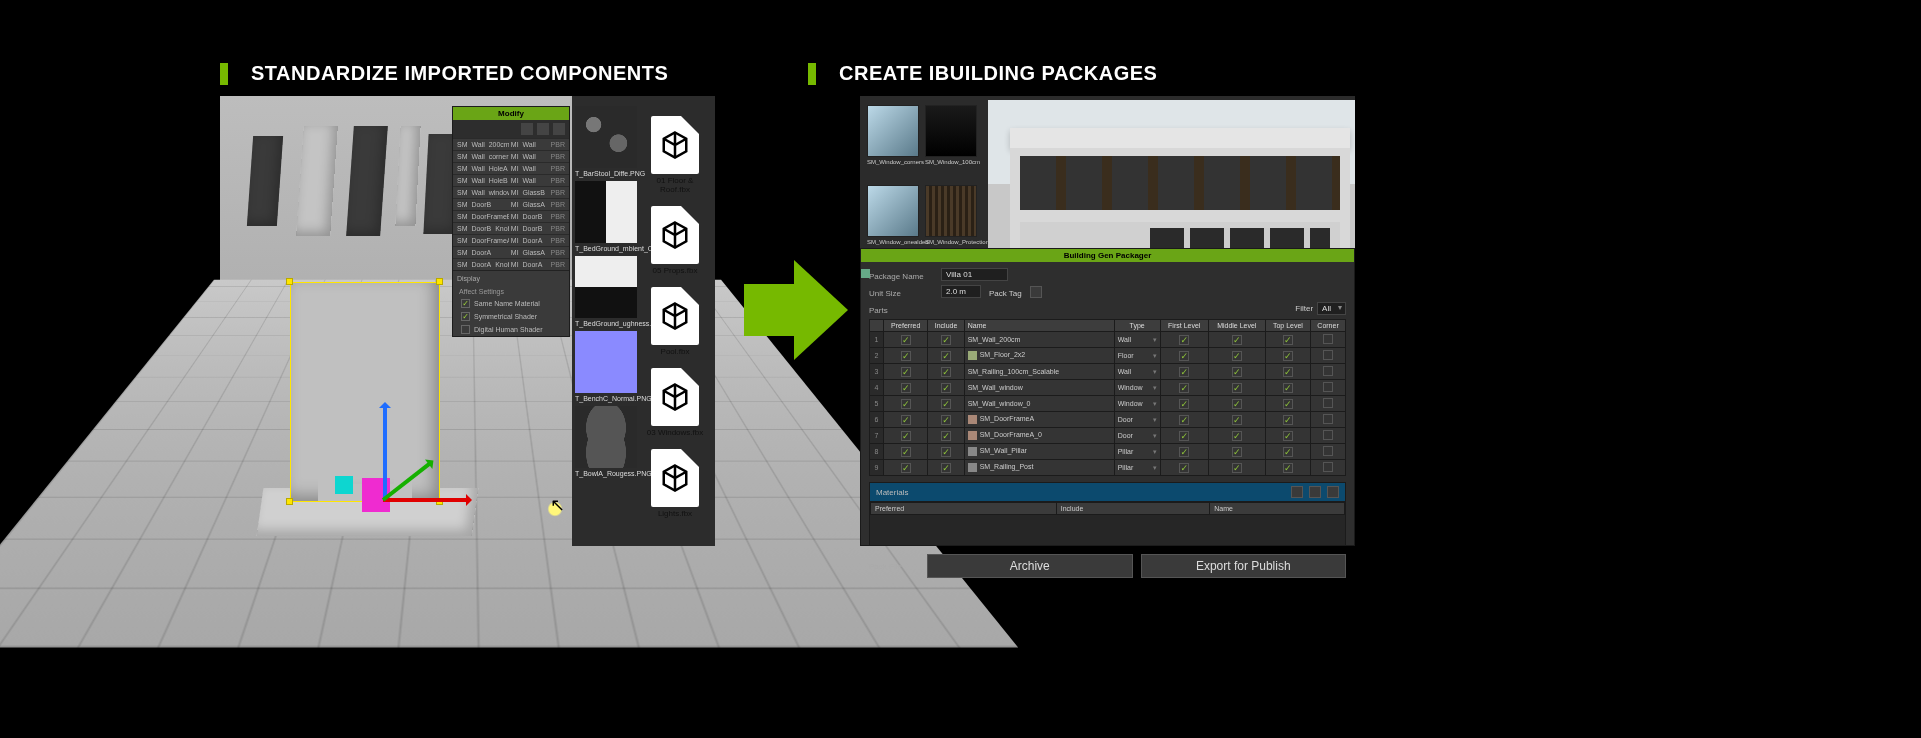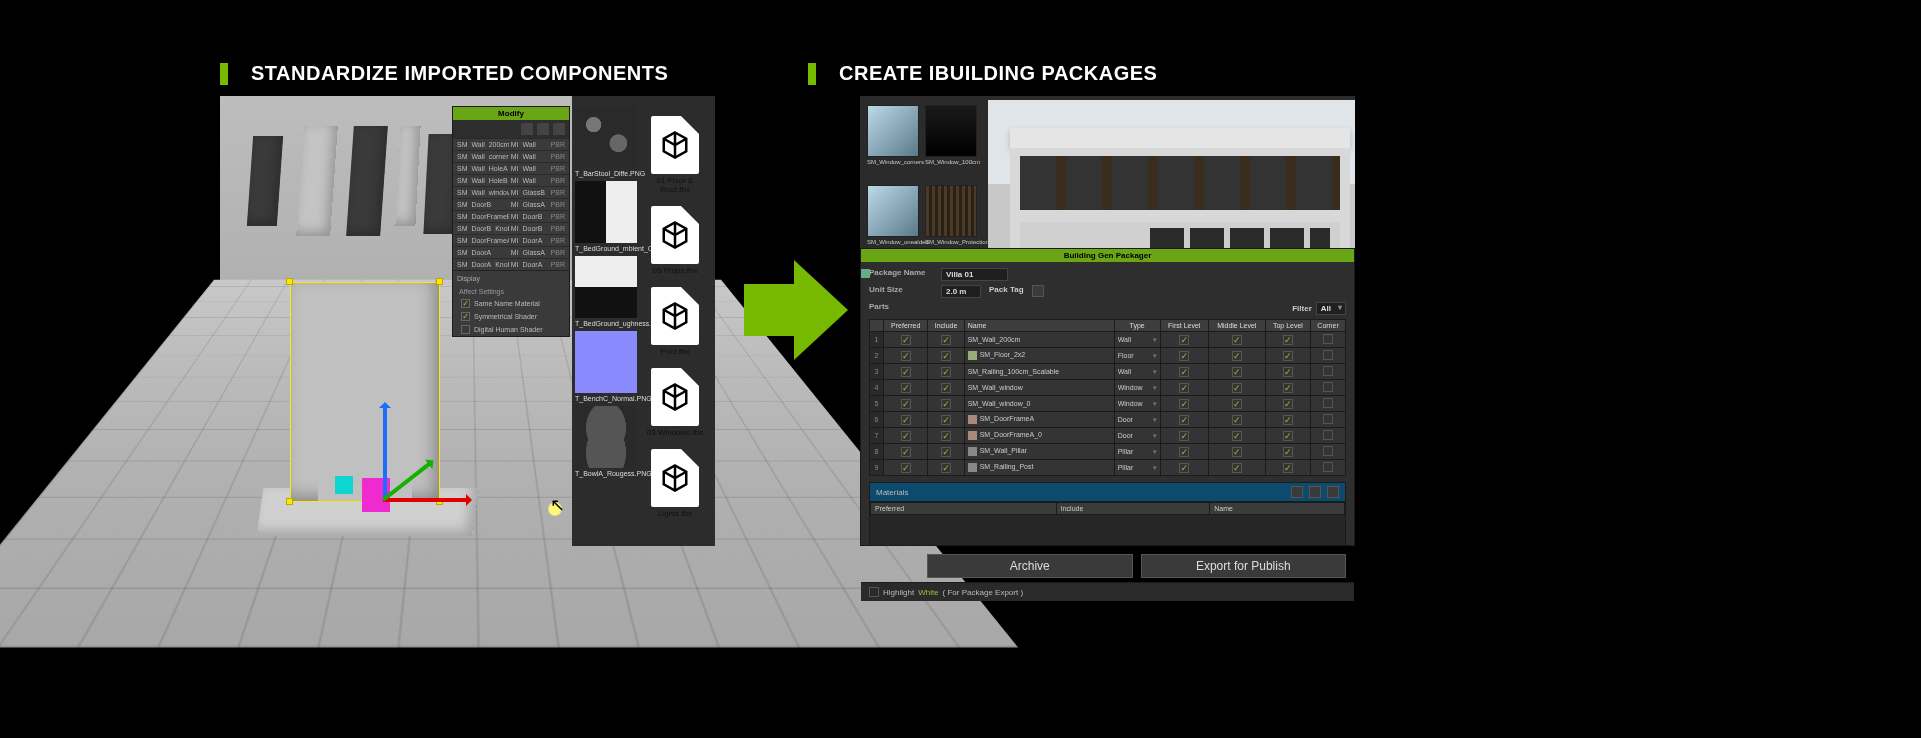--- a/index.html
+++ b/index.html
@@ -136,21 +136,21 @@
   .building{position:absolute;left:22px;top:28px;width:340px;height:150px;}
   .roof{position:absolute;left:0;top:0;width:340px;height:20px;background:#e5e5e5;box-shadow:0 3px 6px rgba(0,0,0,.2);}
   .wall{position:absolute;left:0;top:20px;width:340px;height:130px;background:#d8d8d8;}
   .winstrip{position:absolute;left:10px;top:28px;width:320px;height:54px;background:repeating-linear-gradient(90deg,#333 0 36px,#3a2d1d 36px 46px);}
   .lower{position:absolute;left:10px;top:94px;width:320px;height:50px;background:#d0d0d0;}
   .lowwin{position:absolute;left:140px;top:100px;width:180px;height:40px;background:repeating-linear-gradient(90deg,#2a2a2a 0 34px,#ccc 34px 40px);}
 
   .packager { position:absolute; left:860px; top:248px; width:495px; height:298px; background:#2e2e2e; border:1px solid #1a1a1a; font-size:8px;}
   .pk-title{ background:#6aa516; color:#000; text-align:center; font-weight:bold; padding:2px 0; font-size:8px;}
   .pk-body{ padding:4px 8px; color:#ccc;}
-  .pk-row{ display:flex; align-items:flex-start; gap:8px; padding:2px 0;font-weight:bold;}
+  .pk-row{ display:flex; align-items:flex-end; gap:8px; padding:2px 0;}
   .pk-label{ width:64px; color:#aaa;}
   .pk-input{ background:#1f1f1f; border:1px solid #444; padding:1px 4px; color:#ddd; font-size:8px; height:13px; display:inline-flex; align-items:center;}
   .pk-filter{ margin-left:auto; display:flex; align-items:center; gap:4px;}
   .pk-select{ background:#1f1f1f; border:1px solid #444; padding:1px 14px 1px 4px; color:#ddd; position:relative; font-size:8px;}
   .pk-select::after{content:"▾"; position:absolute; right:3px; top:0; color:#888;}
 
   .parts-table { width:100%; border-collapse:collapse; margin-top:2px;}
   .parts-table th, .parts-table td { border:1px solid #1b1b1b; padding:2px 3px; font-size:7px; text-align:center; background:#343434; color:#ccc; white-space:nowrap;}
   .parts-table th { background:#3d3d3d; color:#ddd; font-weight:normal;}
   .parts-table th.name, .parts-table td.name { text-align:left; width:150px;}
@@ -591,19 +591,13 @@
         <div class="sub-body"></div>
       </div>
     </div>
 
     <div class="pk-buttons">
       <span class="pk-btn-label">Pack File</span>
       <div class="pk-btn">Archive</div>
       <div class="pk-btn">Export for Publish</div>
     </div>
   </div>
-  <div class="pk-foot">
-    <span class="tc box"></span>
-    <span>Highlight</span>
-    <span class="hl-green">White</span>
-    <span> ( For Package Export )</span>
-  </div>
 </div>
 
 </body></html>

